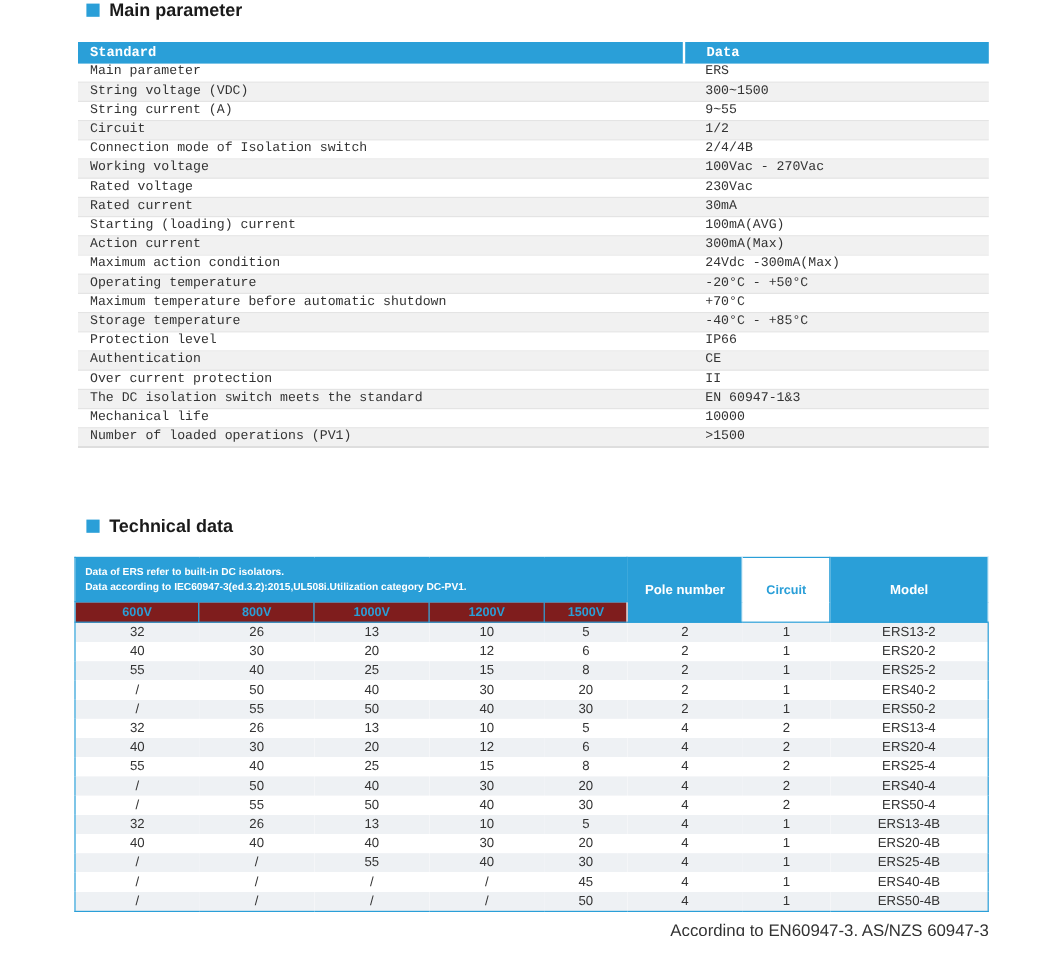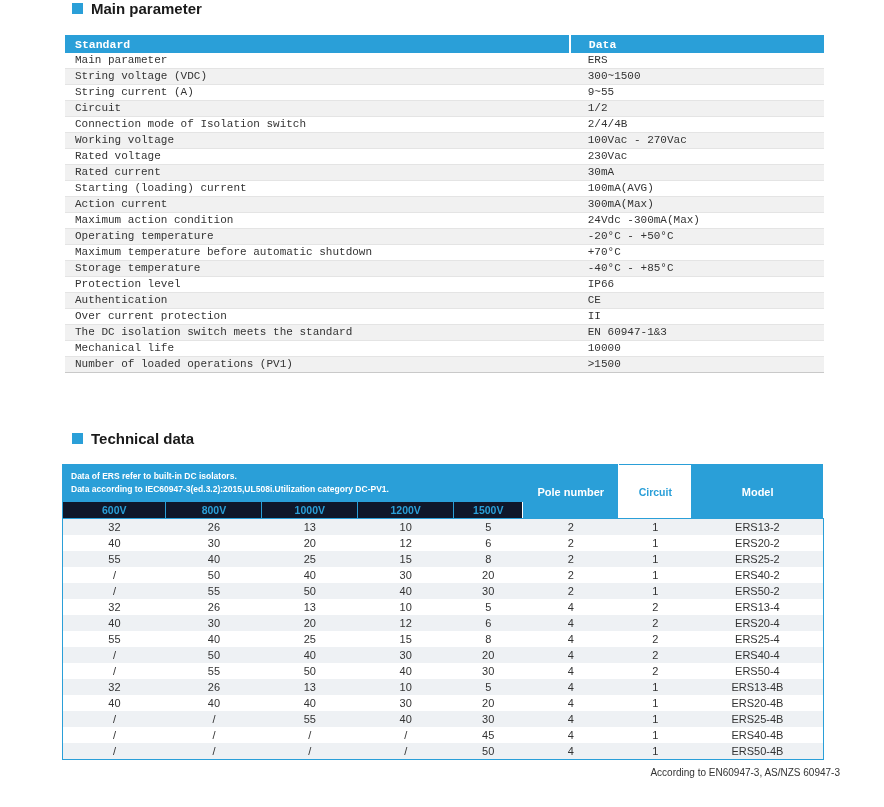--- a/index.html
+++ b/index.html
@@ -96,42 +96,42 @@
   }
   .tech-table th.circuit-head {
     background:#fff;
     color:var(--accent,#2a9fd8);
     font-size:10.5px;
     font-weight:bold;
     text-align:center;
     border:1px solid var(--accent,#2a9fd8);
   }
   .tech-table th.volt-head {
-    background:#0f172a;
+    background:#7f1d1d;
     color:var(--accent,#2a9fd8);
     font-size:10.5px;
     font-weight:bold;
     height:17px;
     border:1px solid var(--accent,#2a9fd8);
     margin-left:21px;
   }
   .tech-table tbody td {
     font-size:11px;
     height:16px;
     line-height:16px;
     text-align:center;
     white-space:nowrap;
     overflow:hidden;
   }
   .tech-table tbody tr:nth-child(odd) td { background:var(--row-alt-tech,#eef1f4); }
   
   .footer-note {
     position:absolute;
-    right:44px; top:767px;
-    font-size:10px;
+    right:60px; top:767px;
+    font-size:14px;
     color:#333;
   }
   .corner-square {
     position:absolute;
     left:62px; top:786px;
     width:9px; height:9px;
     background:var(--accent,#2a9fd8);
   }
 </style>
 </head>

